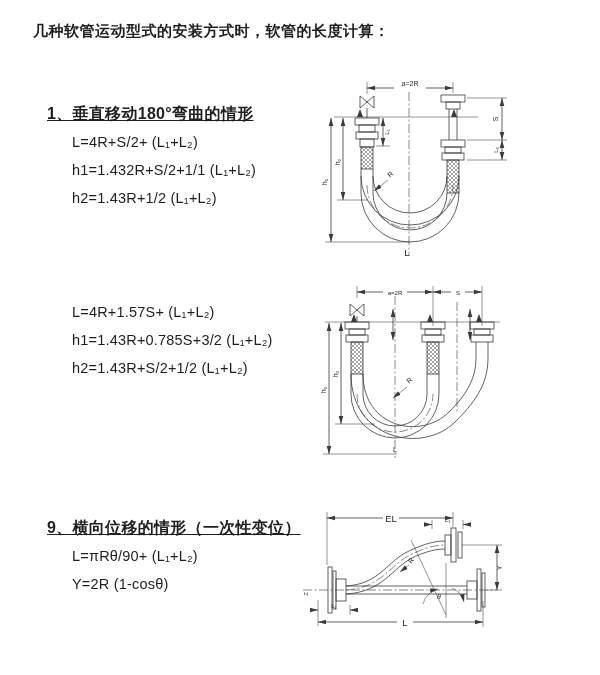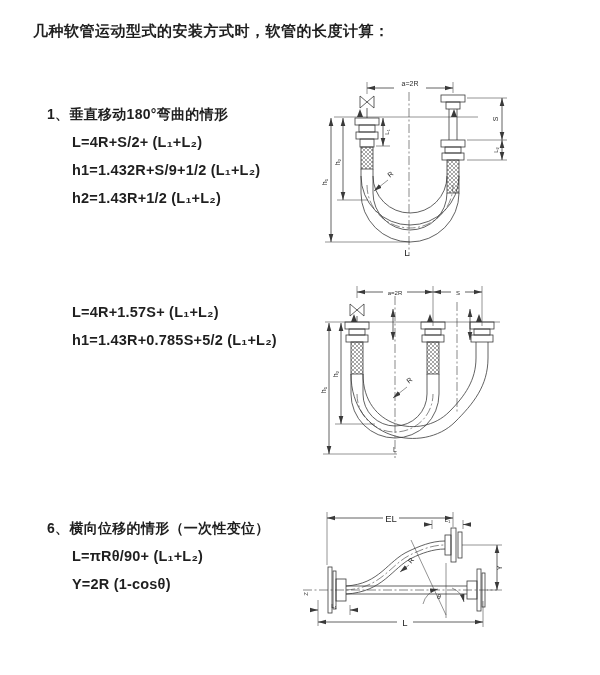--- a/index.html
+++ b/index.html
@@ -10,22 +10,22 @@
     font-family:"Liberation Sans","DejaVu Sans",sans-serif;
     color:#1f1f1f;
     overflow:hidden;
   }
   .title {
     position:absolute; left:33px; top:22px;
     font-size:15px; font-weight:700; letter-spacing:.5px;
     white-space:nowrap;
   }
   .section { position:absolute; left:47px; white-space:nowrap; }
-  .heading { font-size:14px; font-weight:600; line-height:28px; height:28px; letter-spacing:.3px; }
-  .formula { font-size:14.5px; font-weight:700; line-height:28px; height:28px; padding-left:25px; letter-spacing:.2px; }
+  .heading { font-size:16px; font-weight:600; line-height:28px; height:28px; letter-spacing:.3px;text-decoration:underline; }
+  .formula { font-size:14.5px; font-weight:400; line-height:28px; height:28px; padding-left:25px; letter-spacing:.2px; }
   .s1 { top:100px; }
   .s2 { top:298px; }
   .s3 { top:514px; }
   svg.dia { position:absolute; }
   .d1 { left:310px; top:72px; }
   .d2 { left:305px; top:282px; }
   .d3 { left:295px; top:505px; }
   .lbl { fill:#2a2a2a; stroke:none !important; font-size:7px; font-family:"Liberation Sans","DejaVu Sans",sans-serif; }
   .lbl-sm { font-size:6px; }
   .lbl-lg { font-size:9.5px; }
@@ -33,31 +33,32 @@
   .thin { stroke-width:.55 !important; }
 </style>
 </head>
 <body>
 
 <div class="title">几种软管运动型式的安装方式时，软管的长度计算：</div>
 
 <div class="section s1">
   <div class="heading">1、垂直移动180°弯曲的情形</div>
   <div class="formula">L=4R+S/2+ (L₁+L₂)</div>
-  <div class="formula">h1=1.432R+S/9+1/2 (L₁+L₂)</div>
+  <div class="formula">h1=1.432R+S/2+1/1 (L₁+L₂)</div>
   <div class="formula">h2=1.43R+1/2 (L₁+L₂)</div>
 </div>
 
 <div class="section s2">
   <div class="formula">L=4R+1.57S+ (L₁+L₂)</div>
-  <div class="formula">h1=1.43R+0.785S+5/2 (L₁+L₂)</div>
+  <div class="formula">h1=1.43R+0.785S+3/2 (L₁+L₂)</div>
+  <div class="formula">h2=1.43R+S/2+1/2 (L₁+L₂)</div>
 </div>
 
 <div class="section s3">
-  <div class="heading">6、横向位移的情形（一次性变位）</div>
+  <div class="heading">9、横向位移的情形（一次性变位）</div>
   <div class="formula">L=πRθ/90+ (L₁+L₂)</div>
   <div class="formula">Y=2R (1-cosθ)</div>
 </div>
 
 <svg class="dia d1" width="290" height="190" viewBox="0 0 290 190">
   <defs>
     <marker id="ar1" markerWidth="9" markerHeight="7" refX="8" refY="3" orient="auto-start-reverse" markerUnits="userSpaceOnUse">
       <path d="M0,0.7 L8,3 L0,5.3 Z" fill="#3a3a3a" stroke="none"></path>
     </marker>
     <pattern id="ht1" width="4" height="4" patternUnits="userSpaceOnUse">

